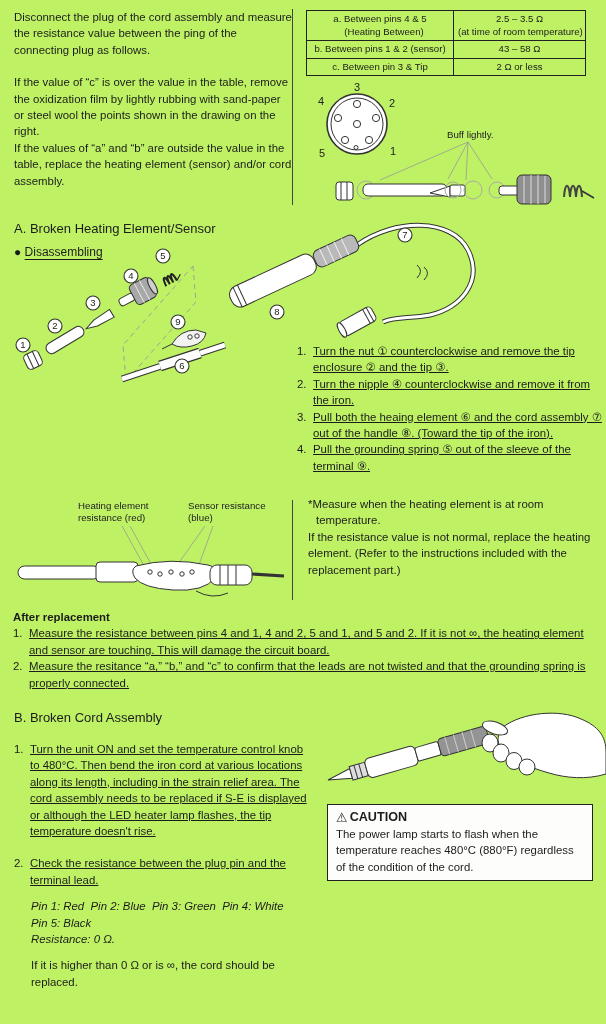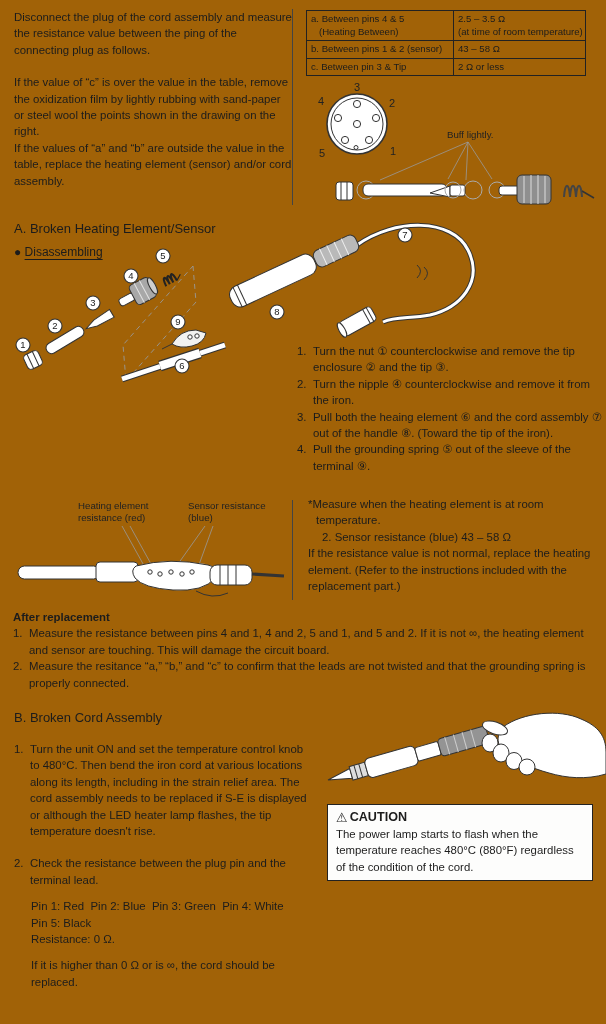--- a/index.html
+++ b/index.html
@@ -1,33 +1,33 @@
 <!DOCTYPE html>
 <html><head>
 <meta charset="utf-8">
 <style>
   html,body{margin:0;padding:0;background:#e8e8e8;}
-  #page{position:relative;width:606px;height:1024px;background:#a16207;color:#1c1c1c;
+  #page{position:relative;width:606px;height:1024px;background:#bef264;color:#1c1c1c;
         font-family:"Liberation Sans","DejaVu Sans",sans-serif;font-size:11.4px;line-height:16.4px;
         overflow:hidden;}
   .abs{position:absolute;}
   p{margin:0;}
   .para-gap{margin-bottom:16px;}
   .vline{position:absolute;width:1px;background:#444;}
   
   table.res{border-collapse:collapse;table-layout:fixed;font-size:9.6px;line-height:12.6px;}
-  table.res td{border:1.2px solid #222;padding:2px 4px;vertical-align:top;white-space:nowrap;overflow:hidden;}
+  table.res td{border:1.2px solid #222;padding:2px 4px;vertical-align:top;white-space:nowrap;overflow:hidden;text-align:center;}
   
   .h-a{font-weight:normal;font-size:13px;line-height:15px;}
   .bullet-line{font-size:12px;margin-top:6px;}
   .ul{text-decoration:underline;text-underline-offset:3px;}
   
   .step{display:flex;align-items:flex-start;}
   .step .n{width:16px;flex:0 0 16px;}
-  .step .t{flex:1;}
+  .step .t{flex:1;text-decoration:underline;}
   .hang{padding-left:8px;text-indent:-8px;}
   .ind{padding-left:14px;}
   .bold{font-weight:bold;}
   .pre{white-space:pre-wrap;}
   
   .dlabel{font-size:9.7px;line-height:12px;color:#222;}
   
   .caution{position:absolute;border:1.6px solid #222;background:#fdfdfc;padding:4px 8px 5px 8px;}
   .caution .ct{display:flex;align-items:center;gap:2px;font-weight:bold;font-size:12.6px;line-height:17px;}
   .caution .warn{font-size:13px;line-height:14px;font-family:"DejaVu Sans",sans-serif;}
@@ -289,21 +289,20 @@
         <line x1="228" y1="70" x2="228" y2="90"></line>
         <line x1="236" y1="70" x2="236" y2="90"></line>
       <path d="M252,79 L284,81" stroke-width="3" fill="none"></path>
     </g>
   </svg>
 
   <div class="vline" style="left:292px;top:500px;height:100px;"></div>
 
   <div class="abs" style="left:308px;top:496px;width:294px;">
     <p class="hang">*Measure when the heating element is at room temperature.</p>
-    <p class="ind">2. Sensor resistance (blue) 43 – 58 Ω</p>
     <p>If the resistance value is not normal, replace the heating element. (Refer to the instructions included with the replacement part.)</p>
   </div>
 
   <div class="abs" style="left:13px;top:609px;width:586px;">
     <p class="bold">After replacement</p>
     <div class="step">
       <span class="n">1.</span>
       <span class="t">Measure the resistance between pins 4 and 1, 4 and 2, 5 and 1, and 5 and 2. If it is not ∞, the heating element and sensor are touching. This will damage the circuit board.</span>
     </div>
     <div class="step">
@@ -315,21 +314,21 @@
   <div class="abs" style="left:14px;top:710px;width:294px;">
     <p class="h-a">B. Broken Cord Assembly</p>
     <div class="step" style="margin-top:16px;">
       <span class="n">1.</span>
       <span class="t">Turn the unit ON and set the temperature control knob to 480°C. Then bend the iron cord at various locations along its length, including in the strain relief area. The cord assembly needs to be replaced if S-E is displayed or although the LED heater lamp flashes, the tip temperature doesn't rise.</span>
     </div>
     <div class="step" style="margin-top:16px;">
       <span class="n">2.</span>
       <span class="t">Check the resistance between the plug pin and the terminal lead.</span>
     </div>
-    <div style="padding-left:17px;margin-top:10px;">
+    <div style="padding-left:17px;margin-top:10px;font-style:italic;">
       <p class="pre">Pin 1: Red  Pin 2: Blue  Pin 3: Green  Pin 4: White</p>
       <p>Pin 5: Black</p>
       <p>Resistance: 0 Ω.</p>
     </div>
     <p style="padding-left:17px;margin-top:10px;">If it is higher than 0 Ω or is ∞, the cord should be replaced.</p>
   </div>
 
   <svg class="abs" style="left:318px;top:712px;" width="288" height="92" viewBox="0 0 288 92">
     <g transform="translate(10,68) rotate(-16)" stroke="#333" fill="#fff">
       <path d="M0,0 L24,-5 L24,5 Z"></path>

